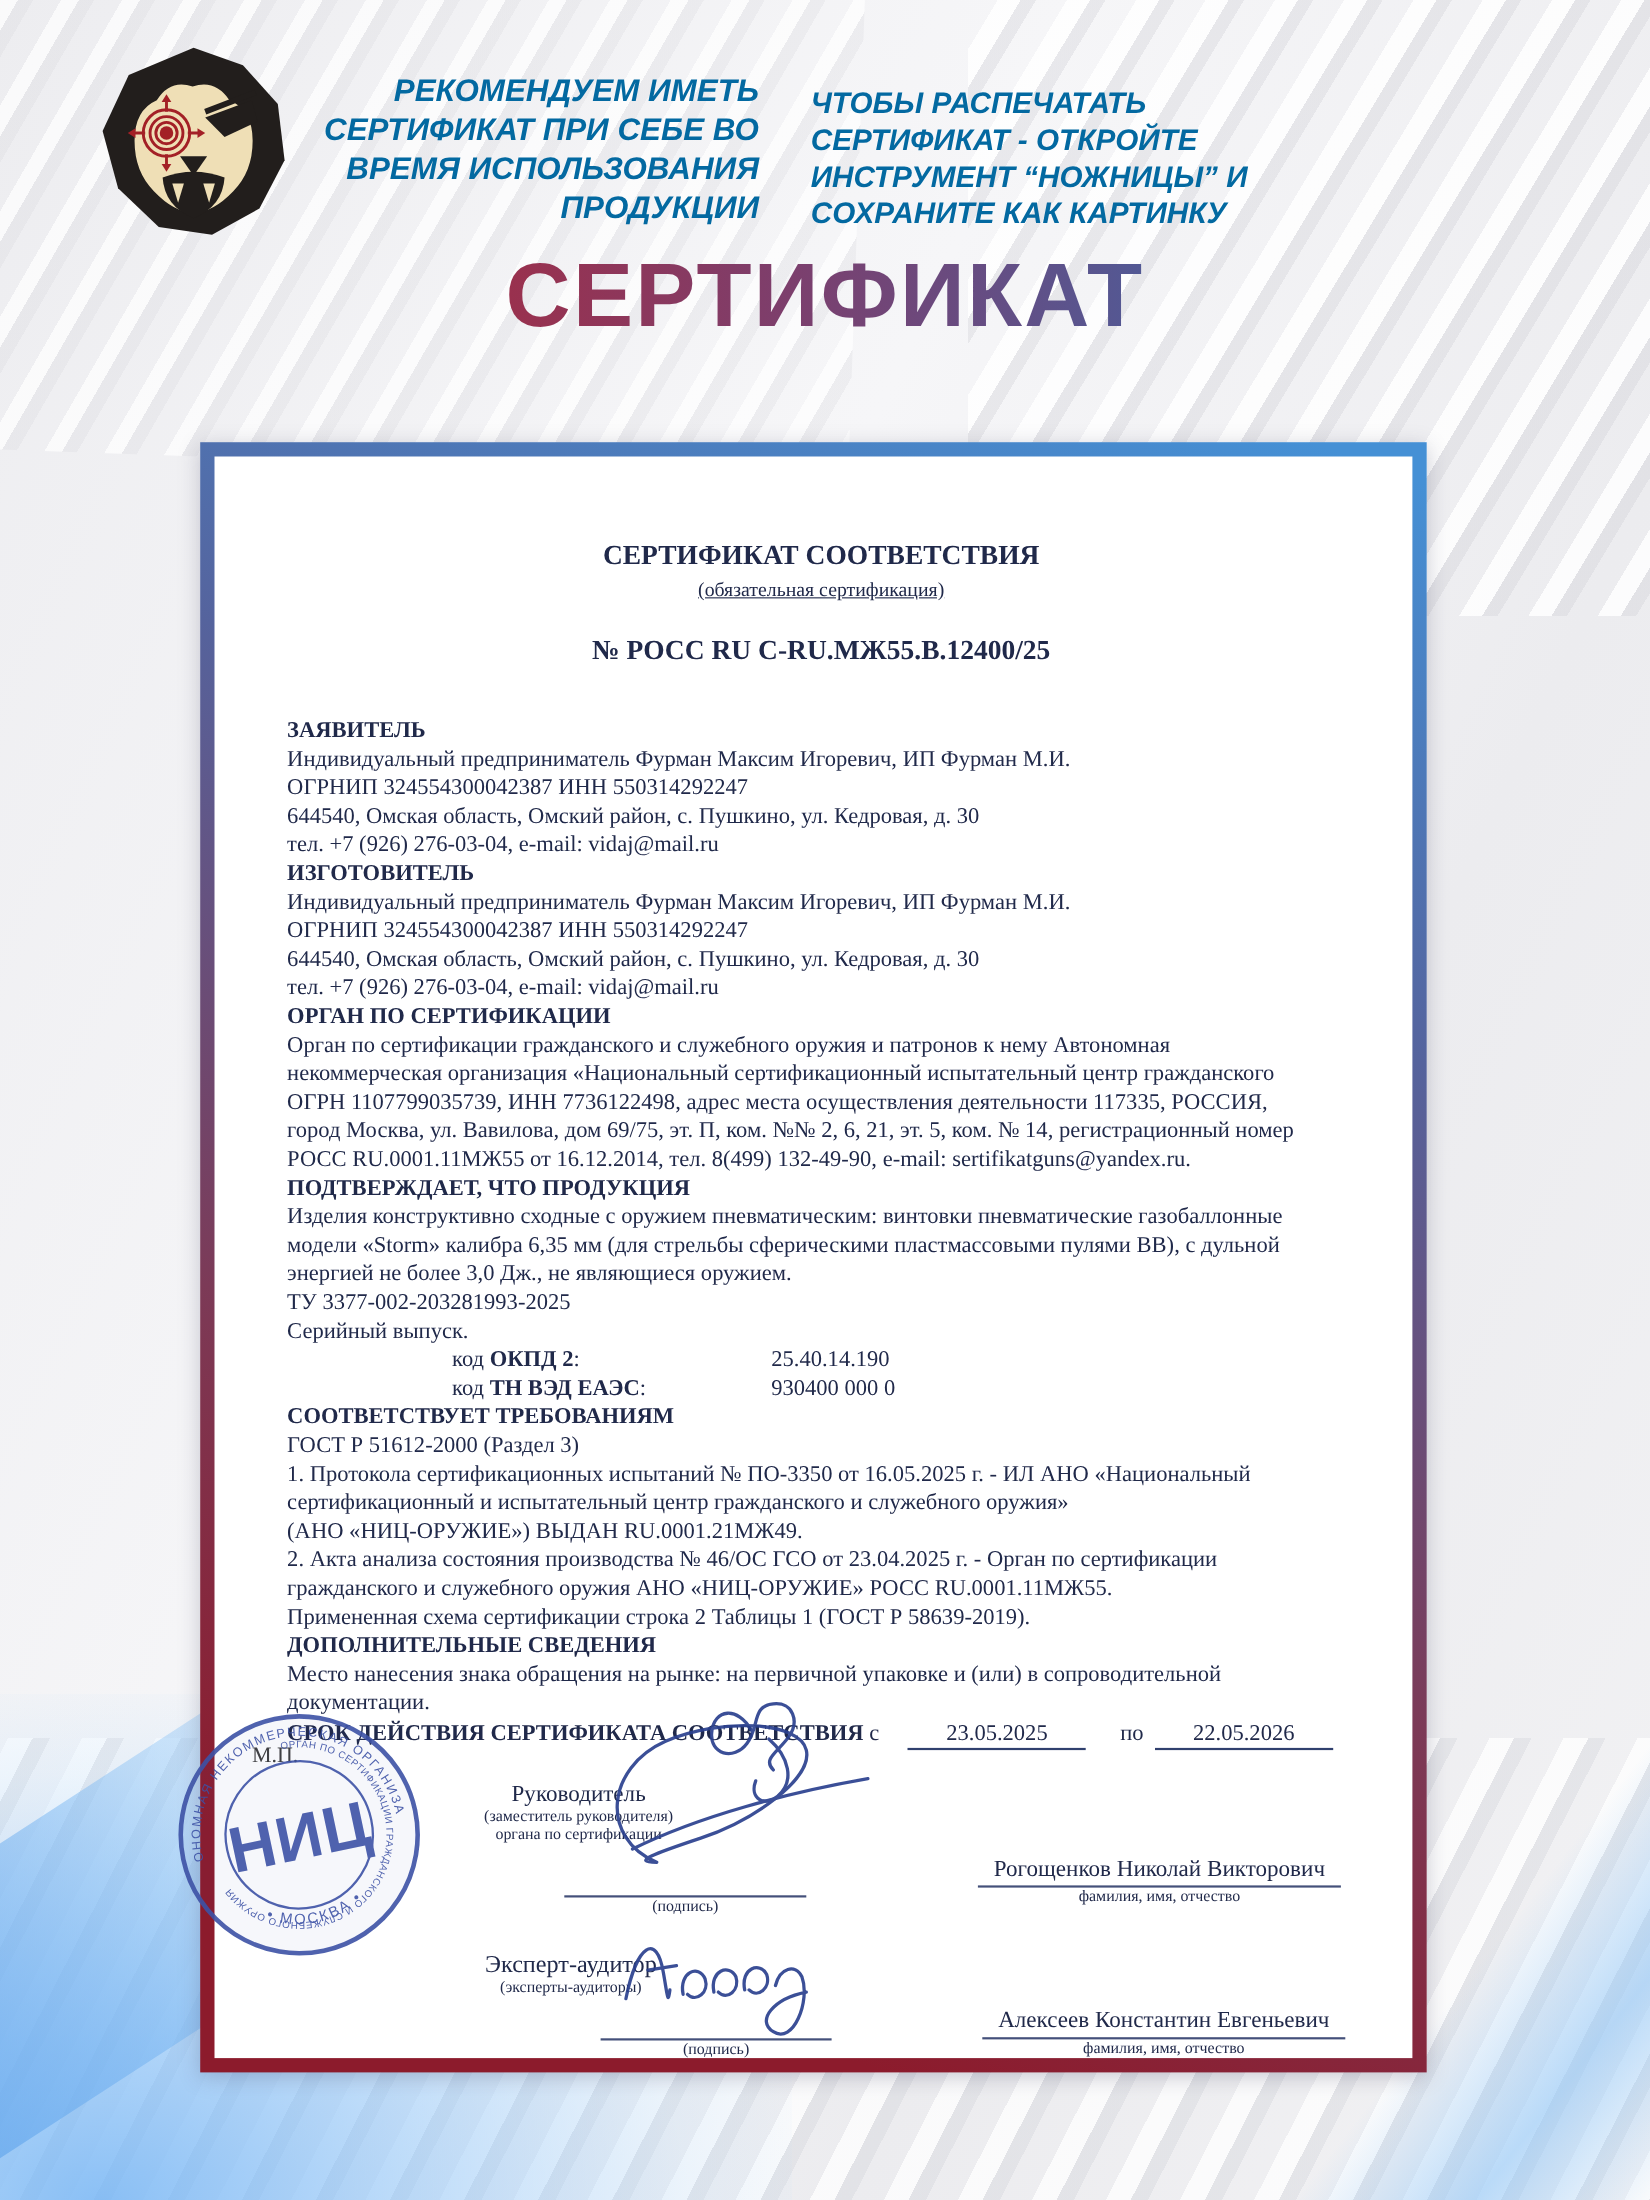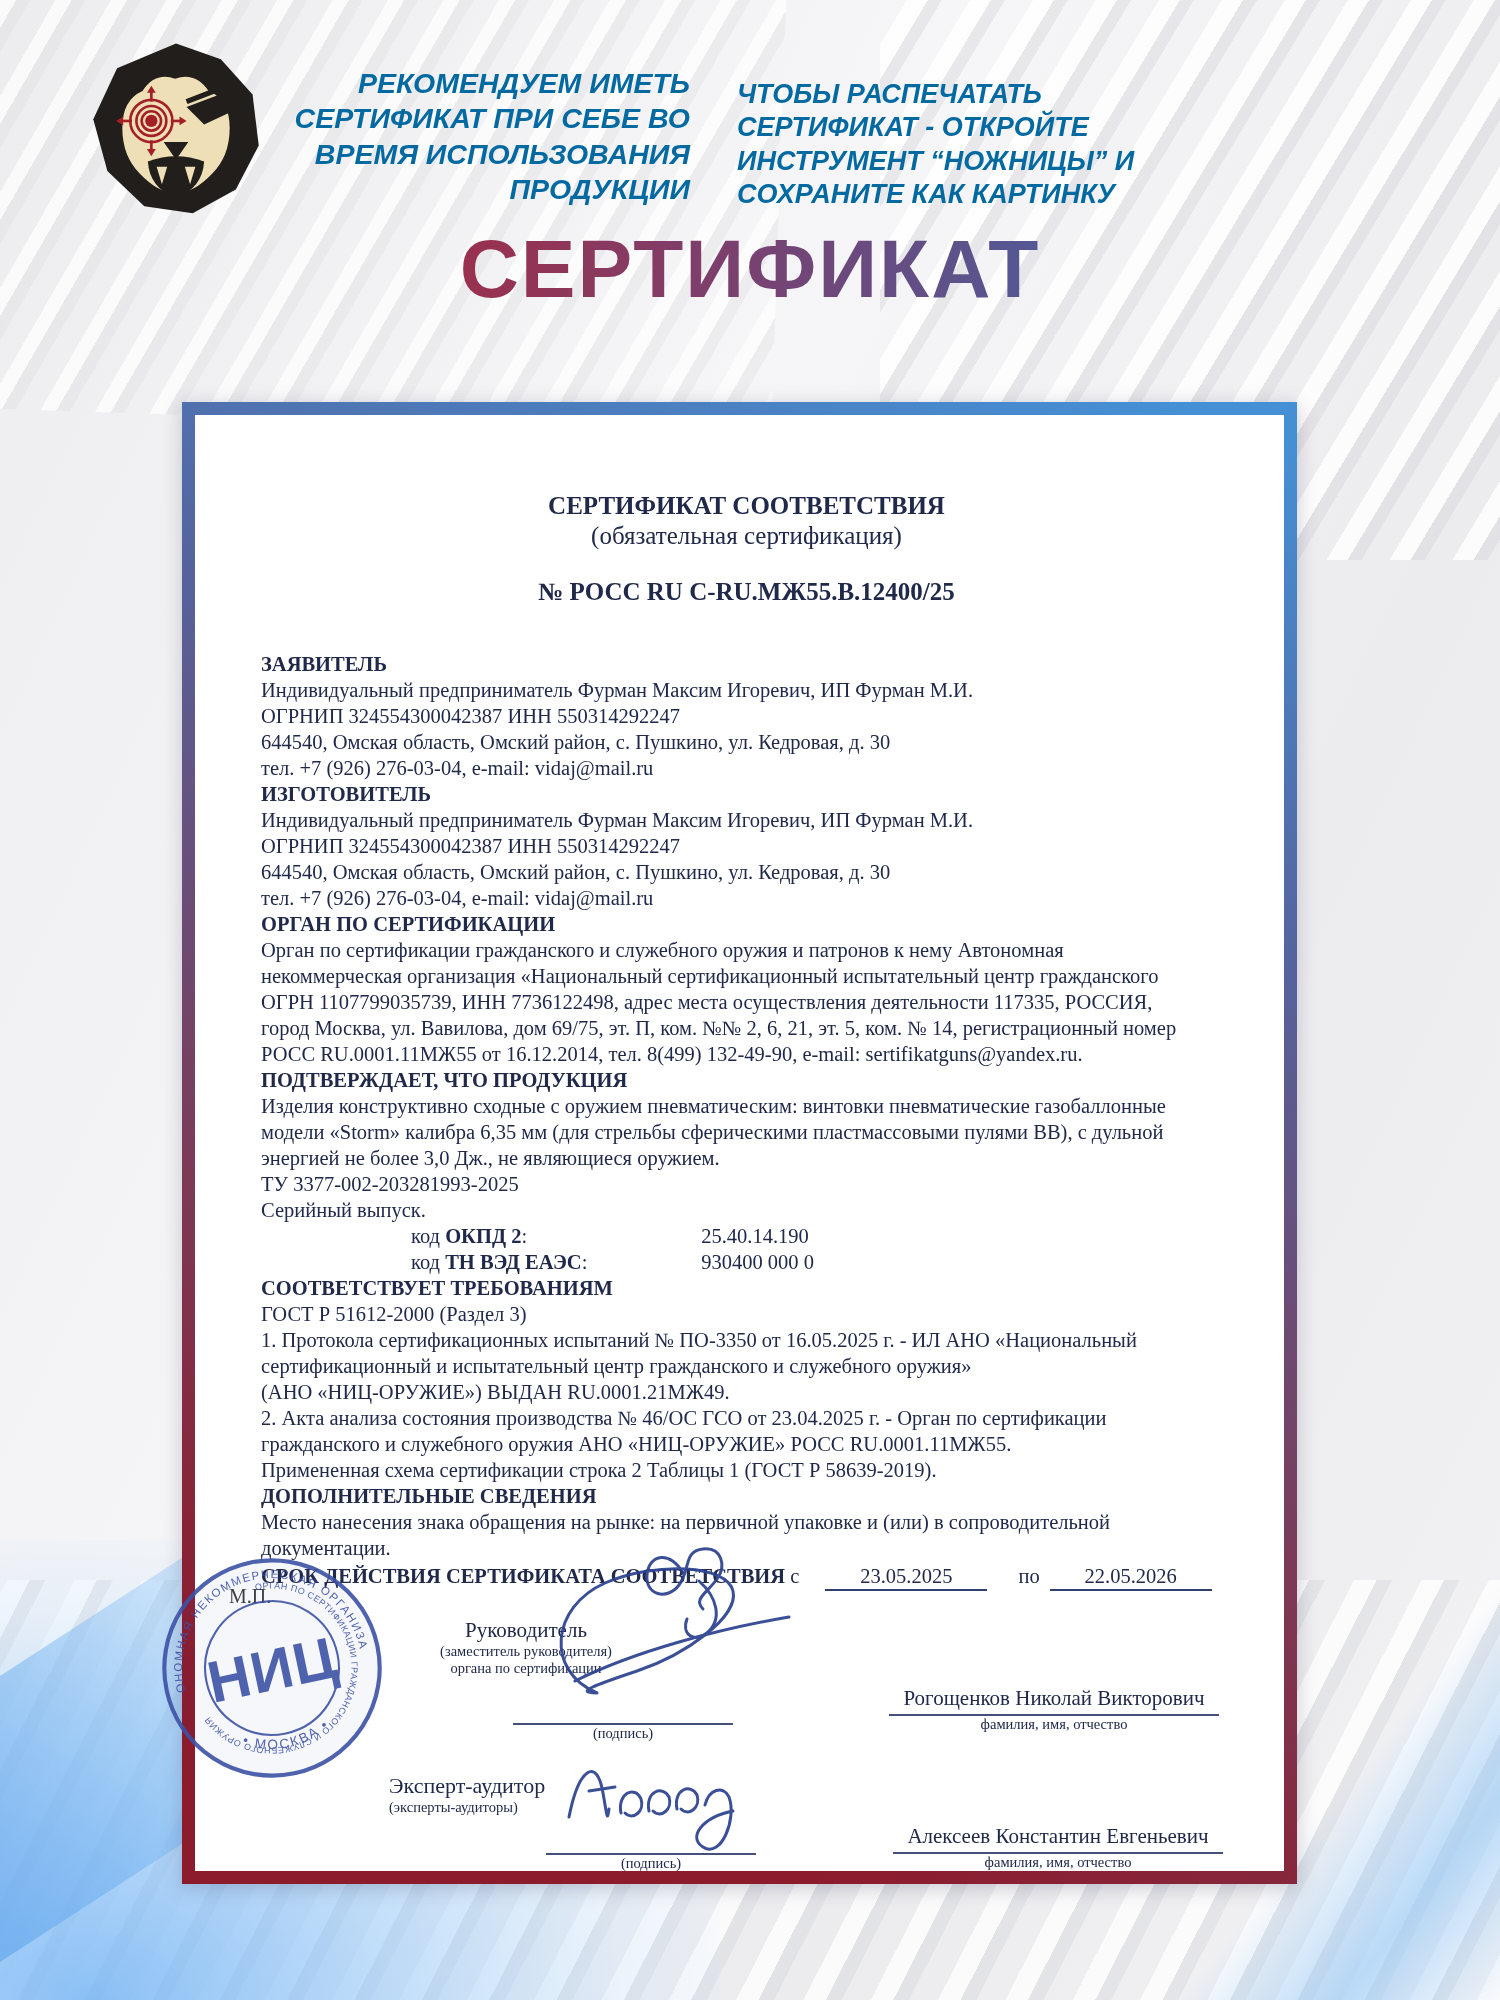--- a/index.html
+++ b/index.html
@@ -36,36 +36,36 @@
   .paper-frame{position:absolute;left:182px;top:402px;width:1115px;height:1482px;
     background:linear-gradient(200deg,#4590d5 2%,#55639d 30%,#7c3a57 62%,#8c1b2c 88%);
     box-shadow:0 4px 18px rgba(60,60,90,.25);}
   .paper{position:absolute;left:13px;top:13px;right:13px;bottom:13px;background:#ffffff;}
   .doc{position:absolute;left:66px;top:76px;right:52px;color:#20294a;
     font-family:"Liberation Serif",serif;font-size:20.5px;line-height:26px;}
   .doc .line{white-space:nowrap;}
   .c{text-align:center;}
   .b{font-weight:bold;}
   .doc-title{font-size:25px;font-weight:bold;line-height:30px;}
-  .doc-sub{font-size:25px;line-height:30px;}
+  .doc-sub{font-size:18px;line-height:30px;text-decoration:underline;}
   .doc-num{font-size:25px;font-weight:bold;line-height:30px;margin-top:26px;}
   .sec-gap{margin-top:44px;}
   .code-row{white-space:nowrap;}
   .code-row .lbl{display:inline-block;margin-left:150px;width:285px;}
   .term-line{white-space:nowrap;margin-top:2px;}
   .date-ul{display:inline-block;min-width:150px;text-align:center;border-bottom:2px solid #30406e;padding:0 6px;}
   .sp{display:inline-block;width:26px;}
   
   .sig-zone{position:relative;height:300px;margin-top:14px;}
   .sig-zone .small{font-size:14.5px;line-height:17px;}
   .stamp{position:absolute;left:-104px;top:-52px;width:230px;height:230px;opacity:.9;transform:rotate(-12deg);}
   .mp{position:absolute;left:-32px;top:-22px;font-size:20px;color:#404040;}
   .role1{position:absolute;left:140px;top:12px;width:250px;text-align:center;}
   .role1 .r-main{font-size:21px;}
-  .role2{position:absolute;left:128px;top:168px;width:260px;text-align:left;}
+  .role2{position:absolute;left:128px;top:168px;width:260px;text-align:center;}
   .role2 .r-main{font-size:22px;}
   .sig1{position:absolute;left:270px;top:-70px;width:280px;height:190px;}
   .sig2{position:absolute;left:300px;top:128px;width:200px;height:130px;}
   .sigline1{position:absolute;left:252px;top:118px;width:220px;border-top:2px solid #44507a;text-align:center;}
   .sigline2{position:absolute;left:285px;top:248px;width:210px;border-top:2px solid #44507a;text-align:center;}
   .name1{position:absolute;left:628px;top:80px;width:330px;text-align:center;}
   .name2{position:absolute;left:632px;top:218px;width:330px;text-align:center;}
   .name-t{font-size:21px;border-bottom:2px solid #44507a;padding-bottom:3px;white-space:nowrap;}
 </style>
 </head>

